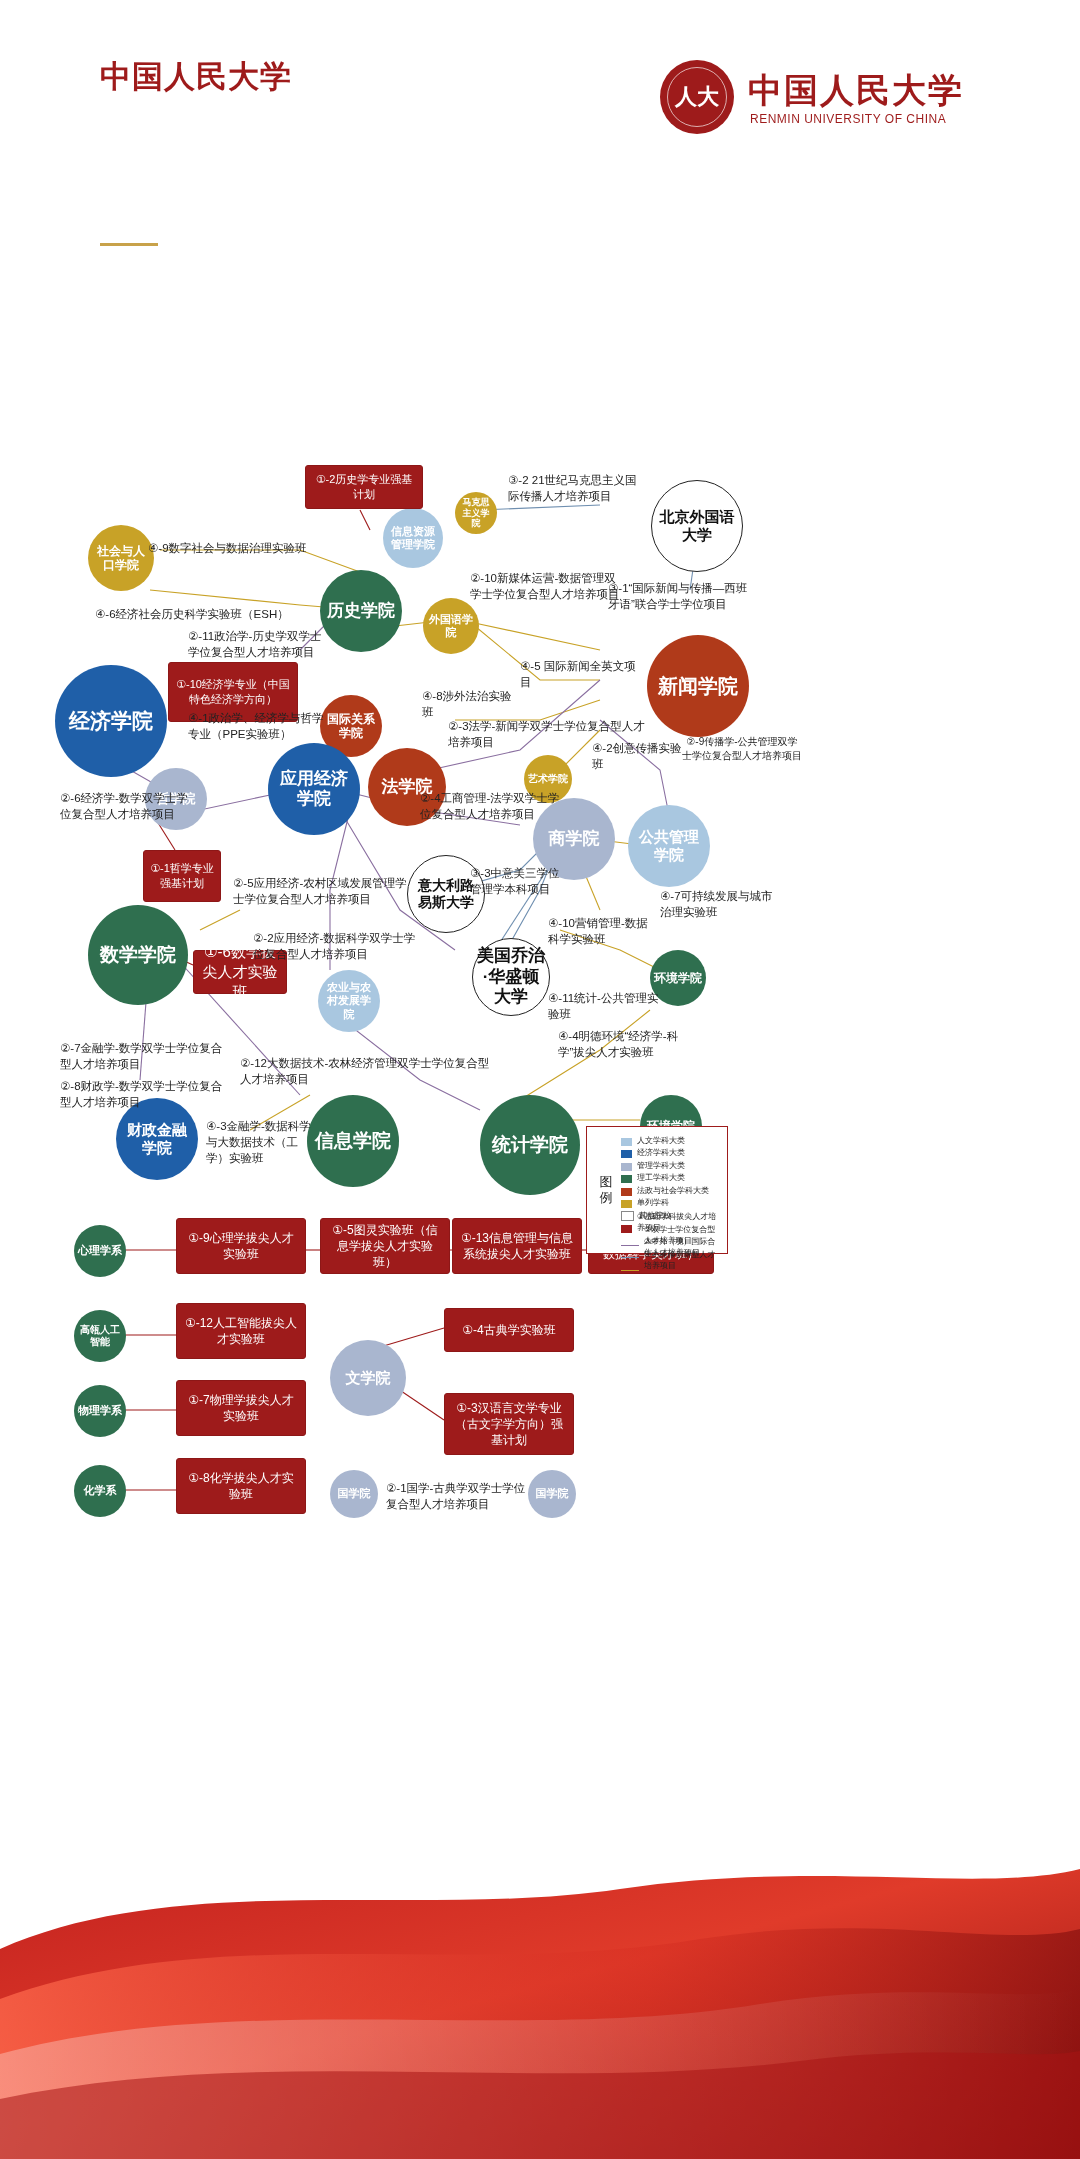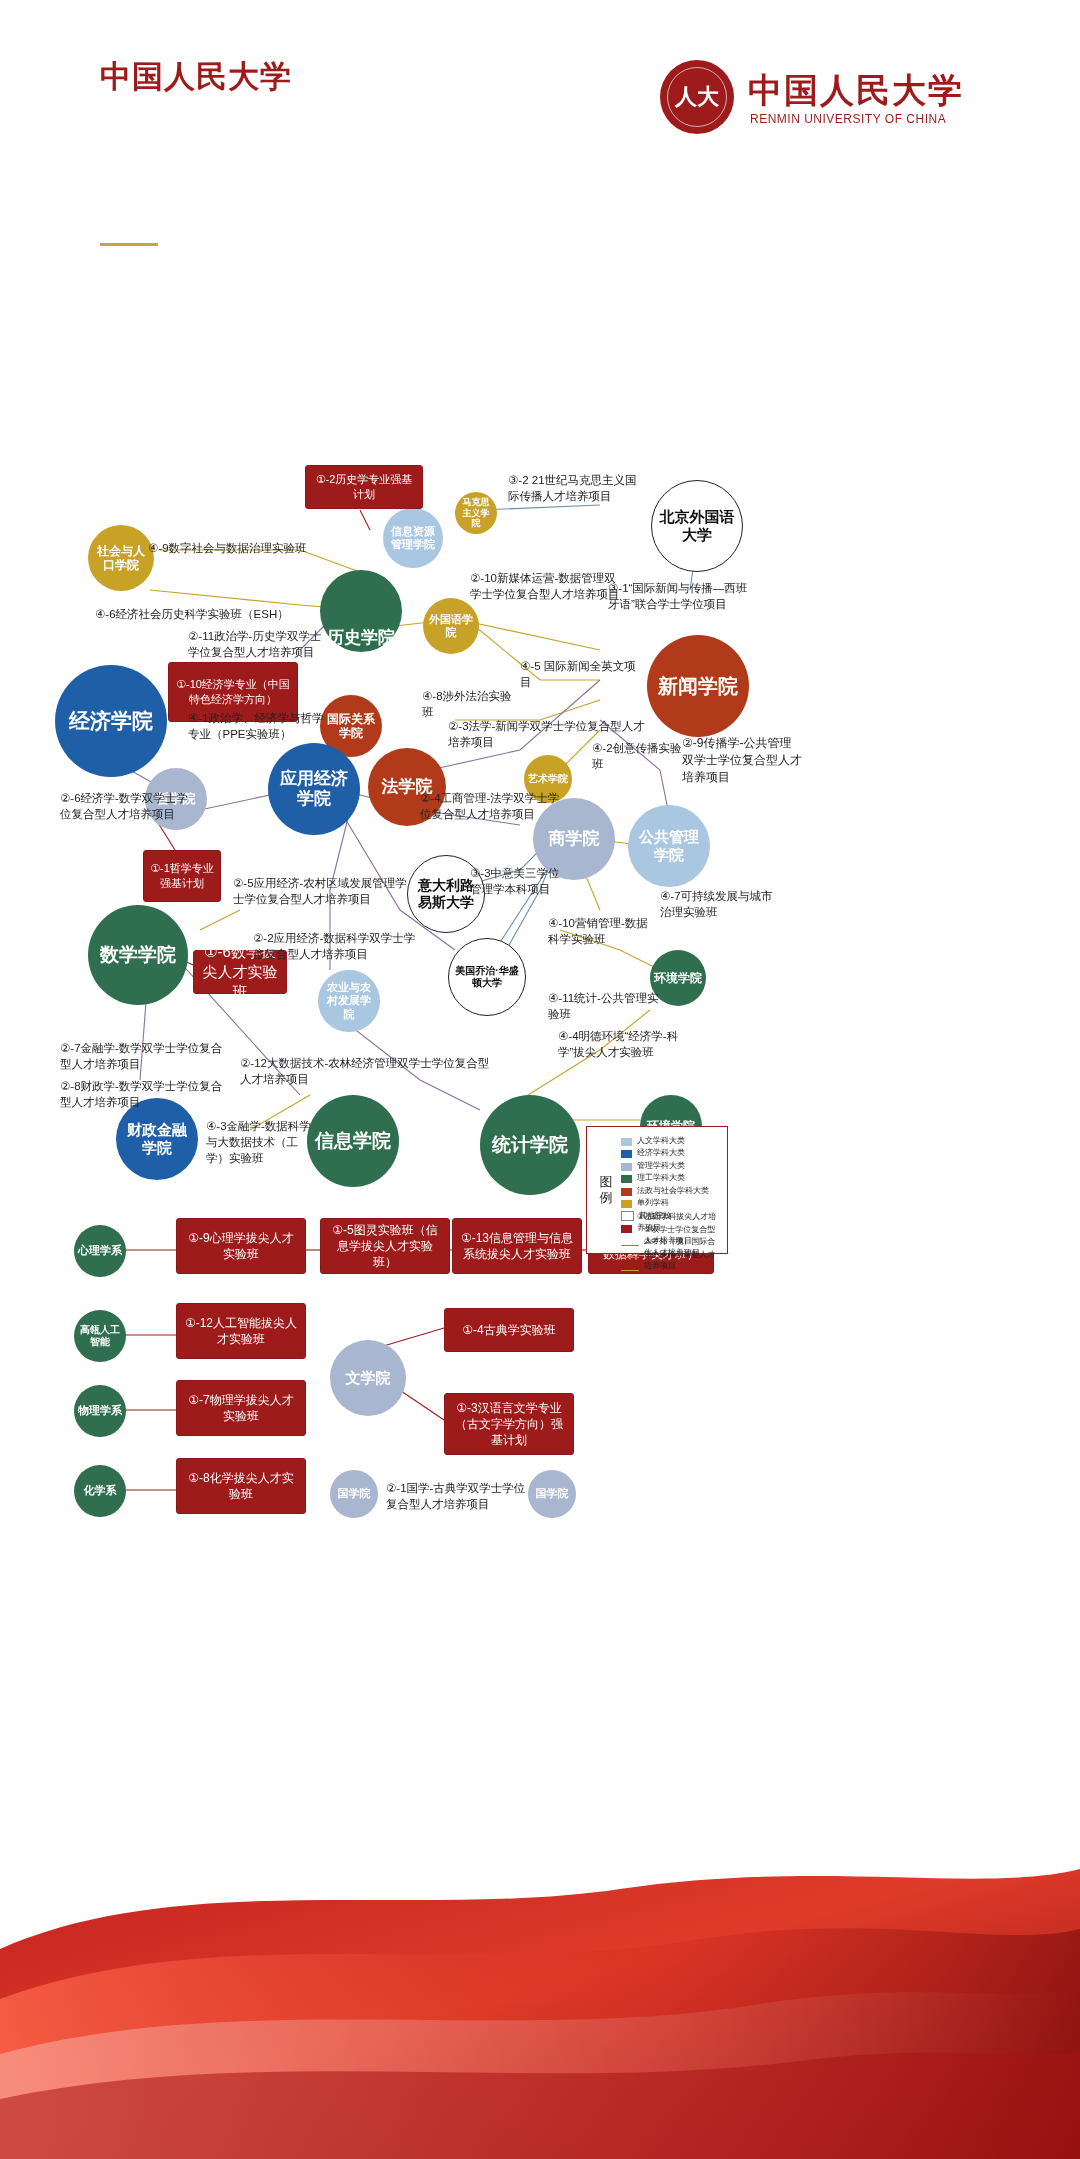--- a/index.html
+++ b/index.html
@@ -141,21 +141,21 @@
         <path d="M193 715 L160 700"></path>
         <path d="M360 260 L370 280"></path>
       </g>
     </g>
   </svg>
 
   <div id="nodes-layer">
       <div class="node" style="left: 55px; top: 415px; width: 112px; height: 112px; font-size: 21px; background: rgb(31, 95, 168);">
         <span>经济学院</span>
       </div>
-      <div class="node" style="left: 320px; top: 320px; width: 82px; height: 82px; font-size: 17px; background: rgb(47, 111, 79); align-items: flex-end;">
+      <div class="node" style="left: 320px; top: 320px; width: 82px; height: 82px; font-size: 17px; background: rgb(47, 111, 79);">
         <span>历史学院</span>
       </div>
       <div class="node" style="left: 383px; top: 258px; width: 60px; height: 60px; font-size: 11px; background: rgb(169, 199, 224);">
         <span>信息资源管理学院</span>
       </div>
       <div class="node" style="left: 455px; top: 242px; width: 42px; height: 42px; font-size: 9px; background: rgb(200, 162, 39);">
         <span>马克思主义学院</span>
       </div>
       <div class="node" style="left: 423px; top: 348px; width: 56px; height: 56px; font-size: 11px; background: rgb(200, 162, 39);">
         <span>外国语学院</span>
@@ -186,21 +186,21 @@
       </div>
       <div class="node" style="left: 533px; top: 548px; width: 82px; height: 82px; font-size: 17px; background: rgb(169, 182, 207);">
         <span>商学院</span>
       </div>
       <div class="node" style="left: 628px; top: 555px; width: 82px; height: 82px; font-size: 15px; background: rgb(169, 199, 224);">
         <span>公共管理学院</span>
       </div>
       <div class="node outline" style="left: 407px; top: 605px; width: 78px; height: 78px; font-size: 14px;">
         <span>意大利路易斯大学</span>
       </div>
-      <div class="node outline" style="left: 448px; top: 688px; width: 78px; height: 78px; font-size: 10px;">
+      <div class="node outline" style="left: 472px; top: 688px; width: 78px; height: 78px; font-size: 17px;">
         <span>美国乔治·华盛顿大学</span>
       </div>
       <div class="node" style="left: 88px; top: 655px; width: 100px; height: 100px; font-size: 19px; background: rgb(47, 111, 79);">
         <span>数学学院</span>
       </div>
       <div class="node" style="left: 318px; top: 720px; width: 62px; height: 62px; font-size: 11px; background: rgb(169, 199, 224);">
         <span>农业与农村发展学院</span>
       </div>
       <div class="node" style="left: 650px; top: 700px; width: 56px; height: 56px; font-size: 12px; background: rgb(47, 111, 79);">
         <span>环境学院</span>
@@ -287,21 +287,21 @@
       <div class="lbl" style="left: 508px; top: 222px; width: 130px; font-size: 11.5px;">③-2 21世纪马克思主义国际传播人才培养项目</div>
       <div class="lbl" style="left: 608px; top: 330px; width: 140px; font-size: 11.5px;">③-1“国际新闻与传播—西班牙语”联合学士学位项目</div>
       <div class="lbl" style="left: 470px; top: 320px; width: 150px; font-size: 11.5px;">②-10新媒体运营-数据管理双学士学位复合型人才培养项目</div>
       <div class="lbl" style="left: 95px; top: 356px; width: 260px; font-size: 11.5px;">④-6经济社会历史科学实验班（ESH）</div>
       <div class="lbl" style="left: 188px; top: 378px; width: 140px; font-size: 11.5px;">②-11政治学-历史学双学士学位复合型人才培养项目</div>
       <div class="lbl" style="left: 520px; top: 408px; width: 120px; font-size: 11.5px;">④-5 国际新闻全英文项目</div>
       <div class="lbl" style="left: 422px; top: 438px; width: 100px; font-size: 11.5px;">④-8涉外法治实验班</div>
       <div class="lbl" style="left: 188px; top: 460px; width: 140px; font-size: 11.5px;">④-1政治学、经济学与哲学专业（PPE实验班）</div>
       <div class="lbl" style="left: 448px; top: 468px; width: 200px; font-size: 11.5px;">②-3法学-新闻学双学士学位复合型人才培养项目</div>
       <div class="lbl" style="left: 592px; top: 490px; width: 100px; font-size: 11.5px;">④-2创意传播实验班</div>
-      <div class="lbl" style="left: 682px; top: 485px; width: 120px; font-size: 12px;">②-9传播学-公共管理双学士学位复合型人才培养项目</div>
+      <div class="lbl" style="left: 682px; top: 485px; width: 120px; font-size: 10px; text-align: center;">②-9传播学-公共管理双学士学位复合型人才培养项目</div>
       <div class="lbl" style="left: 60px; top: 540px; width: 130px; font-size: 11.5px;">②-6经济学-数学双学士学位复合型人才培养项目</div>
       <div class="lbl" style="left: 420px; top: 540px; width: 150px; font-size: 11.5px;">②-4工商管理-法学双学士学位复合型人才培养项目</div>
       <div class="lbl" style="left: 470px; top: 615px; width: 90px; font-size: 11.5px;">③-3中意美三学位管理学本科项目</div>
       <div class="lbl" style="left: 233px; top: 625px; width: 180px; font-size: 11.5px;">②-5应用经济-农村区域发展管理学士学位复合型人才培养项目</div>
       <div class="lbl" style="left: 660px; top: 638px; width: 120px; font-size: 11.5px;">④-7可持续发展与城市治理实验班</div>
       <div class="lbl" style="left: 548px; top: 665px; width: 110px; font-size: 11.5px;">④-10营销管理-数据科学实验班</div>
       <div class="lbl" style="left: 253px; top: 680px; width: 170px; font-size: 11.5px;">②-2应用经济-数据科学双学士学位复合型人才培养项目</div>
       <div class="lbl" style="left: 548px; top: 740px; width: 120px; font-size: 11.5px;">④-11统计-公共管理实验班</div>
       <div class="lbl" style="left: 558px; top: 778px; width: 140px; font-size: 11.5px;">④-4明德环境“经济学-科学”拔尖人才实验班</div>
       <div class="lbl" style="left: 60px; top: 790px; width: 170px; font-size: 11.5px;">②-7金融学-数学双学士学位复合型人才培养项目</div>

